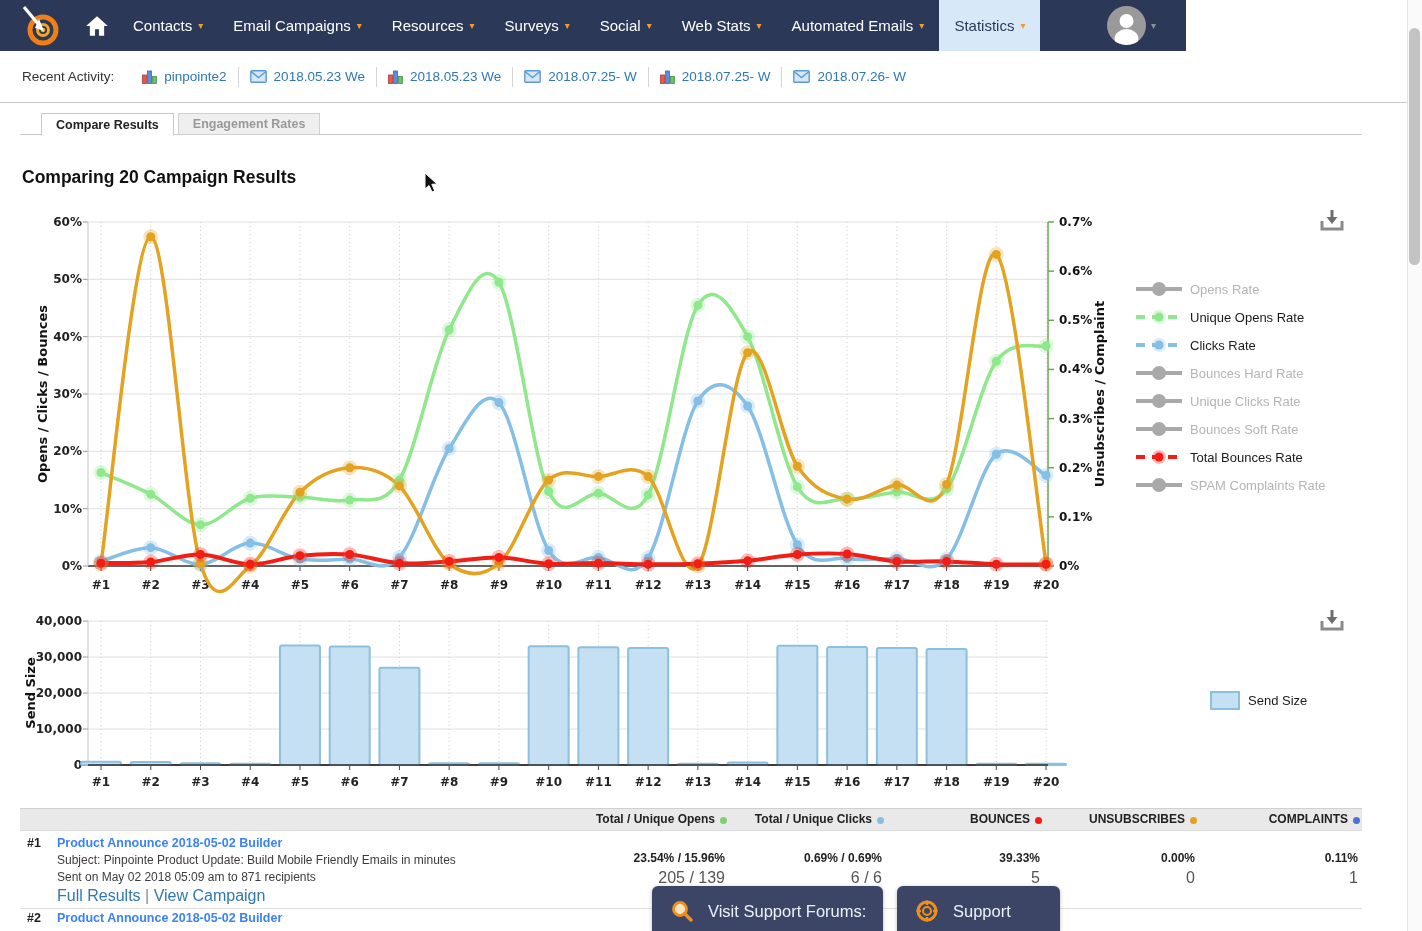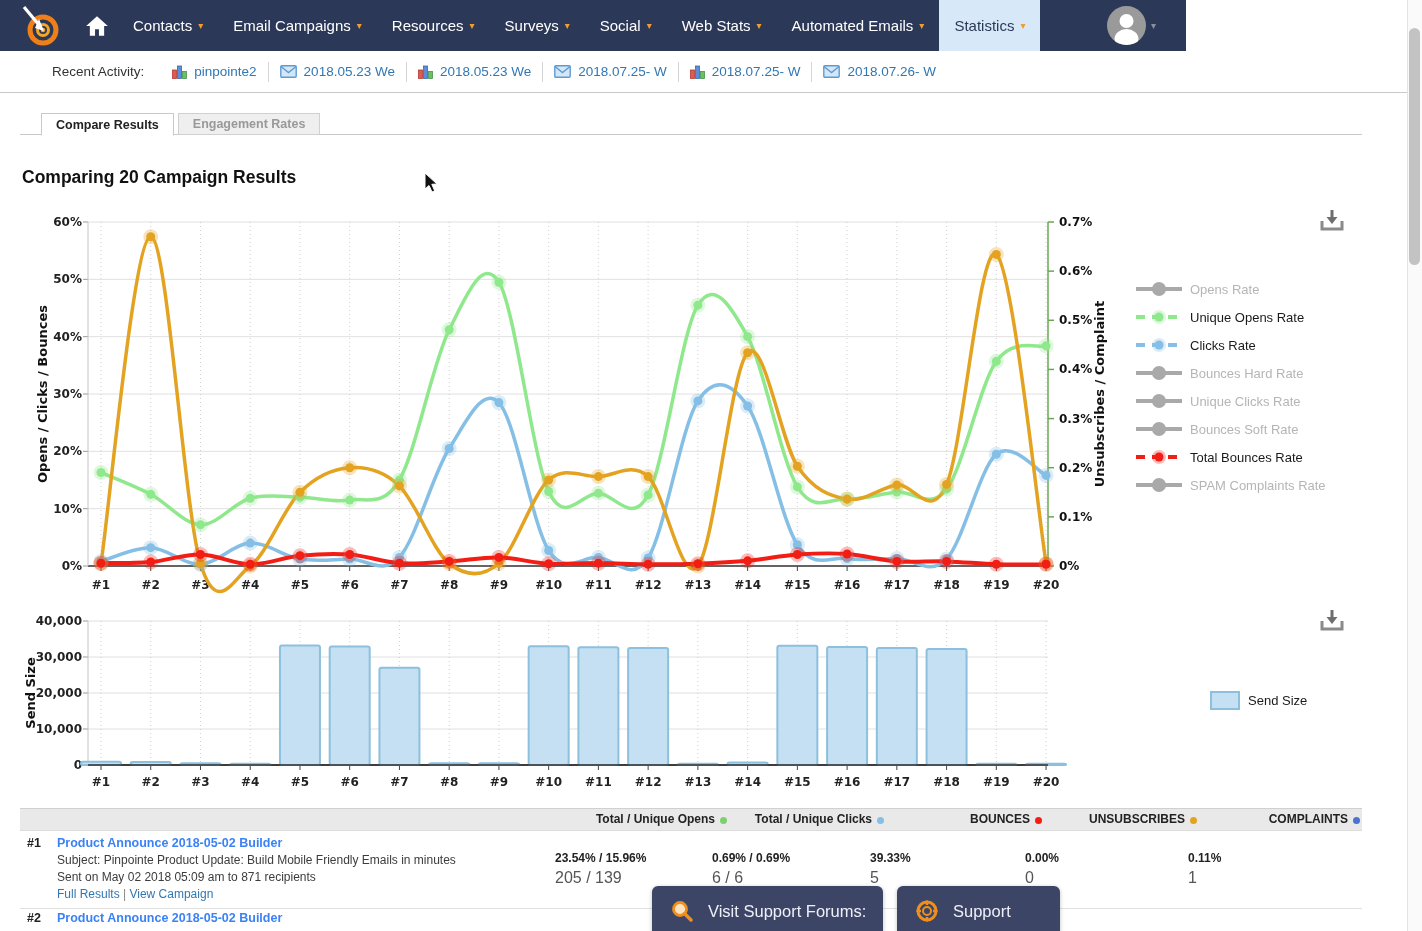--- a/index.html
+++ b/index.html
@@ -14,22 +14,22 @@
     cursor:pointer; white-space:nowrap; }
   .nav-item .caret { color:#f09d2e; font-size:10px; margin-left:6px; }
   .nav-item.active { background:#d7e9f9; color:#2c3857; }
   #logo { position:absolute; left:18px; top:3px; }
   #home-btn { position:absolute; left:84px; top:13px; width:26px; height:26px; cursor:pointer; }
   #avatar-wrap { position:absolute; right:30px; top:6px; display:flex; align-items:center; }
   #avatar { width:39px; height:39px; border-radius:50%; background:#9a9a9a; overflow:hidden; }
   #avatar-caret { color:#8a8f9e; font-size:10px; margin-left:5px; }
 
   
-  #activity-bar { position:absolute; left:0; top:51px; width:1422px; height:42px; background:#fff;
-    border-bottom:1px solid #c9c9c9; display:flex; align-items:center;padding-left:30px; }
+  #activity-bar { position:absolute; left:0; top:51px; width:1422px; height:52px; background:#fff;
+    border-bottom:1px solid #c9c9c9; display:flex; align-items:center; }
   #activity-label { margin-left:22px; font-size:13.5px; color:#333; }
   #activity-links { display:flex; align-items:center; margin-left:28px; }
   .act-link { display:flex; align-items:center; color:#3077b5; font-size:13.5px; cursor:pointer; white-space:nowrap;justify-content:space-between; }
   .act-link svg { margin-right:7px; }
   .act-sep { width:1px; height:20px; background:#d5d5d5; margin:0 11px; }
 
   
   #tabs-rule { position:absolute; left:20px; top:134px; width:1342px; height:1px; background:#c9c9c9; }
   #tabs { position:absolute; left:41px; top:113px; display:flex; }
   .tab { height:22px; display:flex; align-items:center; padding:0 14px; font-size:12.5px; font-weight:bold;
@@ -57,23 +57,23 @@
 
   
   #table-header { position:absolute; left:20px; top:808px; width:1342px; height:23px; background:#e9e9e9;
     border-top:1px solid #d0d0d0; border-bottom:1px solid #dcdcdc; }
   .th-cell { position:absolute; top:812px; font-size:12px; font-weight:bold; color:#222; text-align:right; white-space:nowrap; }
   .th-dot { display:inline-block; width:7px; height:7px; border-radius:50%; margin-left:5px; vertical-align:-0.5px; }
 
   .row-rank { position:absolute; font-size:12.5px; font-weight:bold; color:#222; }
   .row-title { position:absolute; font-size:12.5px; font-weight:bold; color:#3b82f6; }
   .row-sub { position:absolute; font-size:12px; color:#3c3c3c; }
-  .row-links { position:absolute; font-size:12px; color:#888; }
+  .row-links { position:absolute; font-size:16px; color:#888; }
   .row-links a { color:#3077b5; text-decoration:none; cursor:pointer; }
-  .num-col { position:absolute; width:170px; }
+  .num-col { position:absolute; width:170px; text-align:right; }
   .num-pct { font-size:12px; font-weight:bold; color:#222; }
   .num-cnt { font-size:16px; color:#555; margin-top:4px; }
   #row2-rule { position:absolute; left:20px; top:908px; width:1342px; height:1px; background:#e0e0e0; }
 
   
   .support-btn { position:absolute; top:886px; height:50px; background:#3d4566; border-radius:6px;
     display:flex; align-items:center; color:#eef0f8; font-size:16.5px; cursor:pointer;
     box-shadow:0 1px 4px rgba(0,0,0,0.25); }
   .support-btn svg { margin:0 14px 0 18px; }
 

